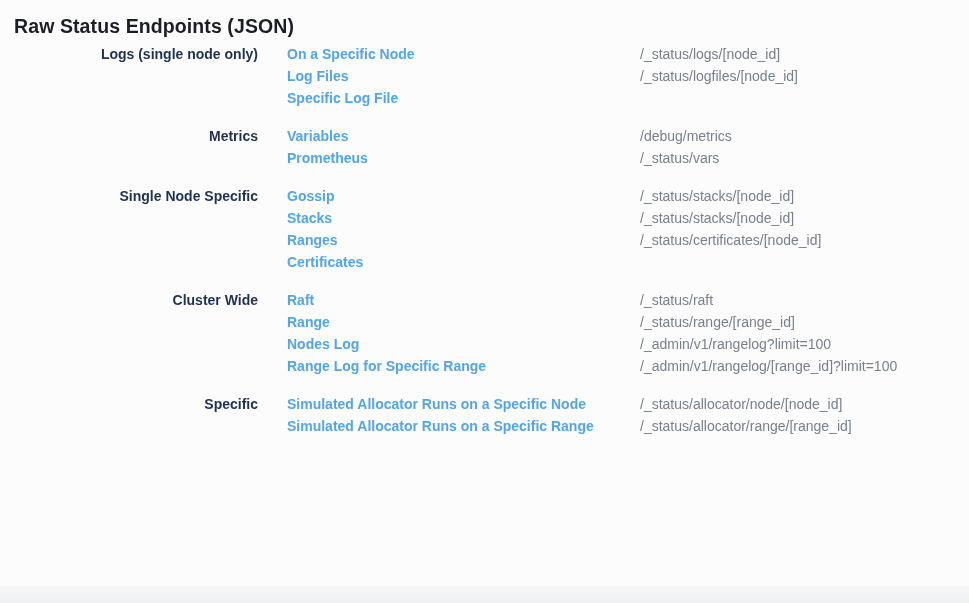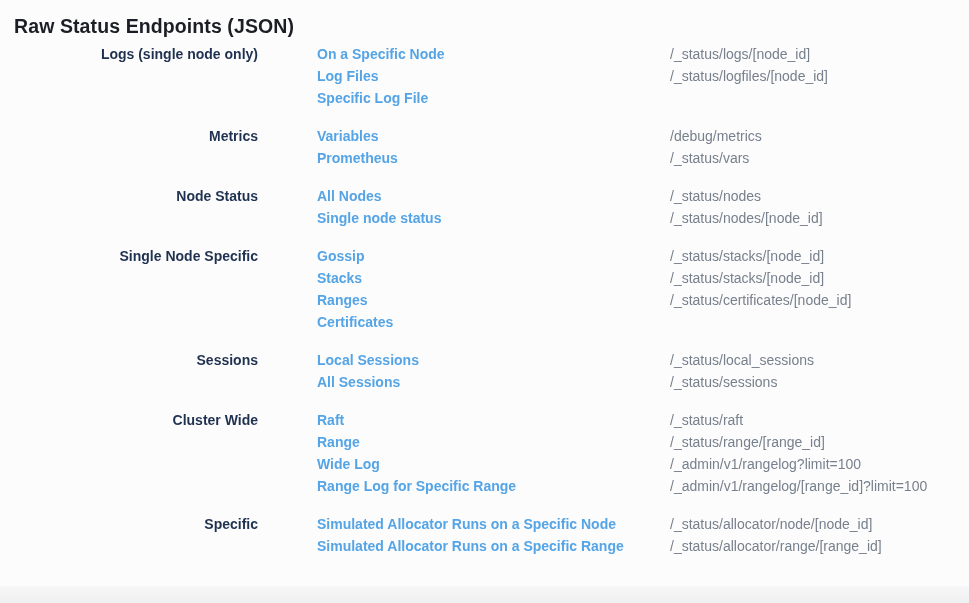--- a/index.html
+++ b/index.html
@@ -29,21 +29,21 @@
   .section{
     display:grid;
     grid-template-columns:258px 382px 1fr;
     margin-bottom:16px;
   }
   .cat-cell{text-align:right;}
   .links-cell{padding-left:29px;}
   .endpoints-cell{padding-left:0;}
   .line{
     height:22px;line-height:22px;
-    font-size:14px;white-space:nowrap;margin-left:30px;
+    font-size:14px;white-space:nowrap;
   }
   .category{
     color:var(--category);
     font-weight:600;
   }
   .link{
     color:var(--link);
     font-weight:600;
     cursor:pointer;
   }
@@ -85,73 +85,47 @@
     <div class="links-cell">
           <div class="line link">Variables</div>
           <div class="line link">Prometheus</div>
         </div>
     <div class="endpoints-cell">
           <div class="line path">/debug/metrics</div>
           <div class="line path">/_status/vars</div>
         </div>
   </div>
 
-  <div class="section">
-    <div class="cat-cell">
-      <div class="line category">Node Status</div>
-    </div>
-    <div class="links-cell">
-          <div class="line link">All Nodes</div>
-          <div class="line link">Single node status</div>
-        </div>
-    <div class="endpoints-cell">
-          <div class="line path">/_status/nodes</div>
-          <div class="line path">/_status/nodes/[node_id]</div>
-        </div>
-  </div>
 
   <div class="section">
     <div class="cat-cell">
       <div class="line category">Single Node Specific</div>
     </div>
     <div class="links-cell">
           <div class="line link">Gossip</div>
           <div class="line link">Stacks</div>
           <div class="line link">Ranges</div>
           <div class="line link">Certificates</div>
         </div>
     <div class="endpoints-cell">
           <div class="line path">/_status/stacks/[node_id]</div>
           <div class="line path">/_status/stacks/[node_id]</div>
           <div class="line path">/_status/certificates/[node_id]</div>
         </div>
   </div>
 
-  <div class="section">
-    <div class="cat-cell">
-      <div class="line category">Sessions</div>
-    </div>
-    <div class="links-cell">
-          <div class="line link">Local Sessions</div>
-          <div class="line link">All Sessions</div>
-        </div>
-    <div class="endpoints-cell">
-          <div class="line path">/_status/local_sessions</div>
-          <div class="line path">/_status/sessions</div>
-        </div>
-  </div>
 
   <div class="section">
     <div class="cat-cell">
       <div class="line category">Cluster Wide</div>
     </div>
     <div class="links-cell">
           <div class="line link">Raft</div>
           <div class="line link">Range</div>
-          <div class="line link">Wide Log</div>
+          <div class="line link">Nodes Log</div>
           <div class="line link">Range Log for Specific Range</div>
         </div>
     <div class="endpoints-cell">
           <div class="line path">/_status/raft</div>
           <div class="line path">/_status/range/[range_id]</div>
           <div class="line path">/_admin/v1/rangelog?limit=100</div>
           <div class="line path">/_admin/v1/rangelog/[range_id]?limit=100</div>
         </div>
   </div>
 

